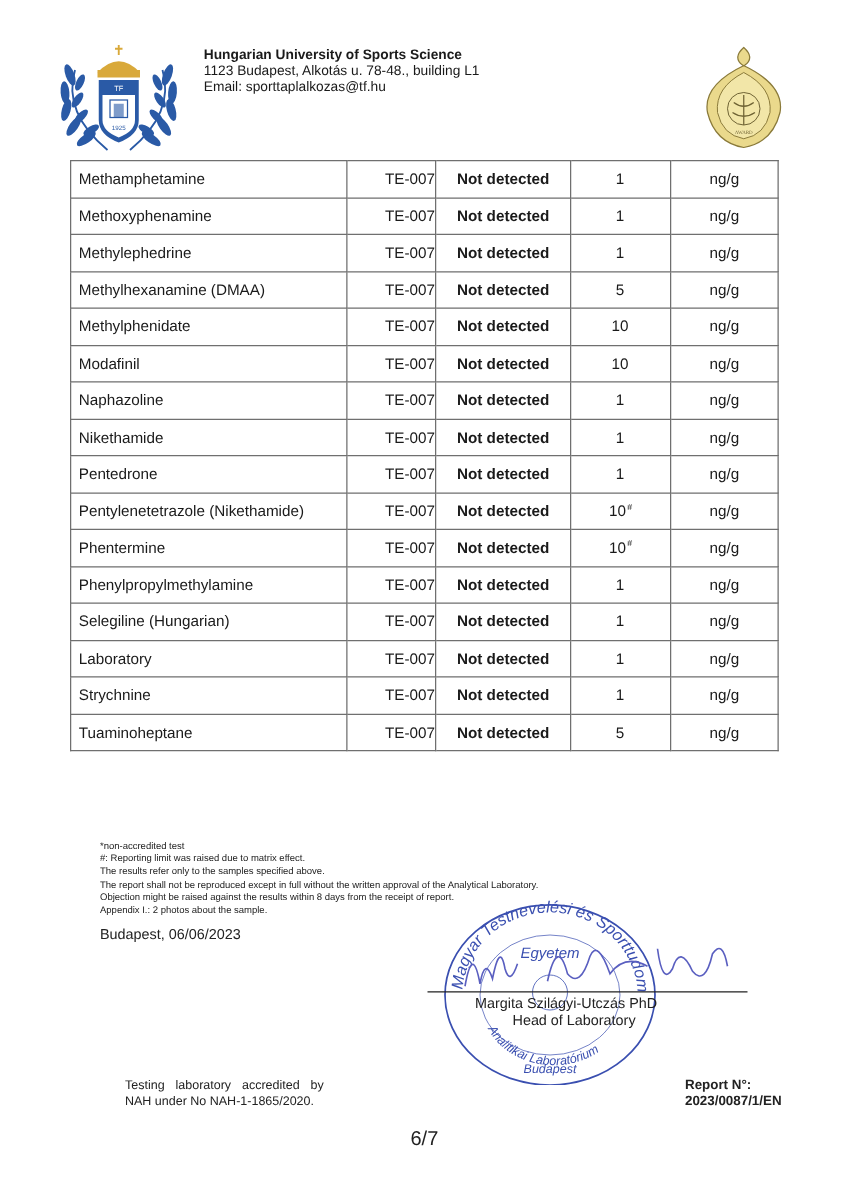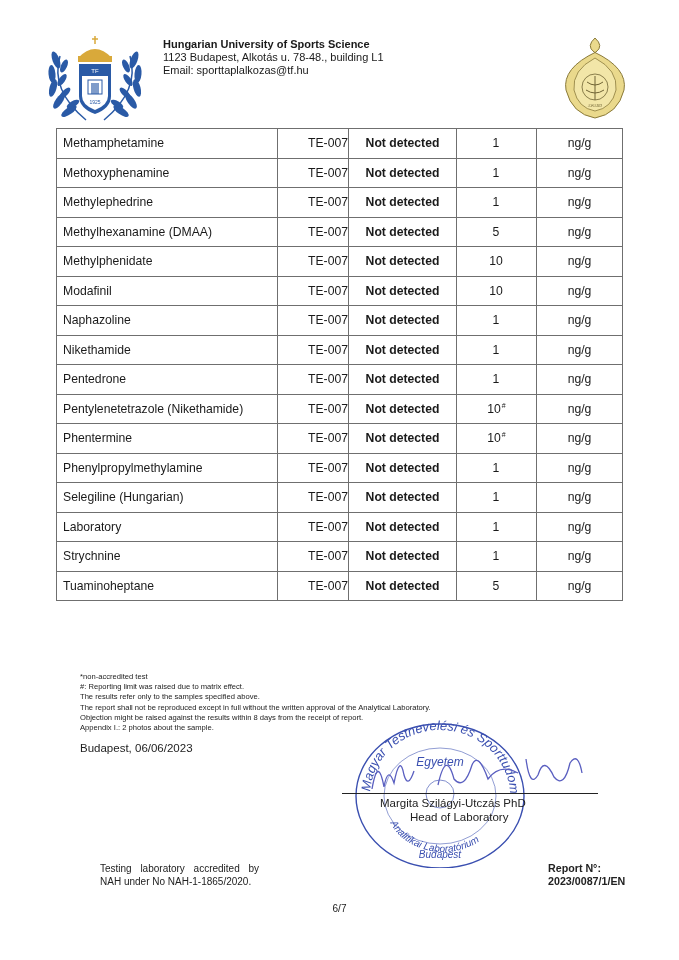--- a/index.html
+++ b/index.html
@@ -32,21 +32,21 @@
     #sig-line { left: 342px; top: 793px; width: 256px; height: 0; border-top: 1px solid #222; }
     #sig-name { left: 380px; top: 796px; font-size: 11.5px; line-height: 14px; color: #222; }
     #sig-title { left: 410px; top: 810px; font-size: 11.5px; line-height: 14px; color: #222; }
     #stamp { left: 348px; top: 718px; width: 184px; height: 150px; pointer-events: none; }
     #signature-scribble { left: 368px; top: 745px; width: 220px; height: 50px; pointer-events: none; }
 
     
     #accreditation { left: 100px; top: 862px; width: 159px; font-size: 10px; line-height: 13px;
                      font-weight: normal; text-align: justify; color: #222; }
     #report-no { left: 548px; top: 862px; font-size: 10.7px; line-height: 13px; font-weight: bold; color: #222; }
-    #page-num { left: 0; width: 679px; top: 903px; text-align: center; font-size: 10px; color: #222; }
+    #page-num { left: 0; width: 679px; top: 903px; text-align: center; font-size: 16px; color: #222; }
   </style>
 </head>
 <body>
 
 <div id="logo-left" class="abs">
   <svg width="106" height="96" viewBox="0 0 106 96">
 
     <g fill="#2a5aa6">
       <ellipse cx="14" cy="30" rx="3.5" ry="9" transform="rotate(-20 14 30)"></ellipse>
       <ellipse cx="10" cy="44" rx="3.5" ry="9" transform="rotate(-5 10 44)"></ellipse>

